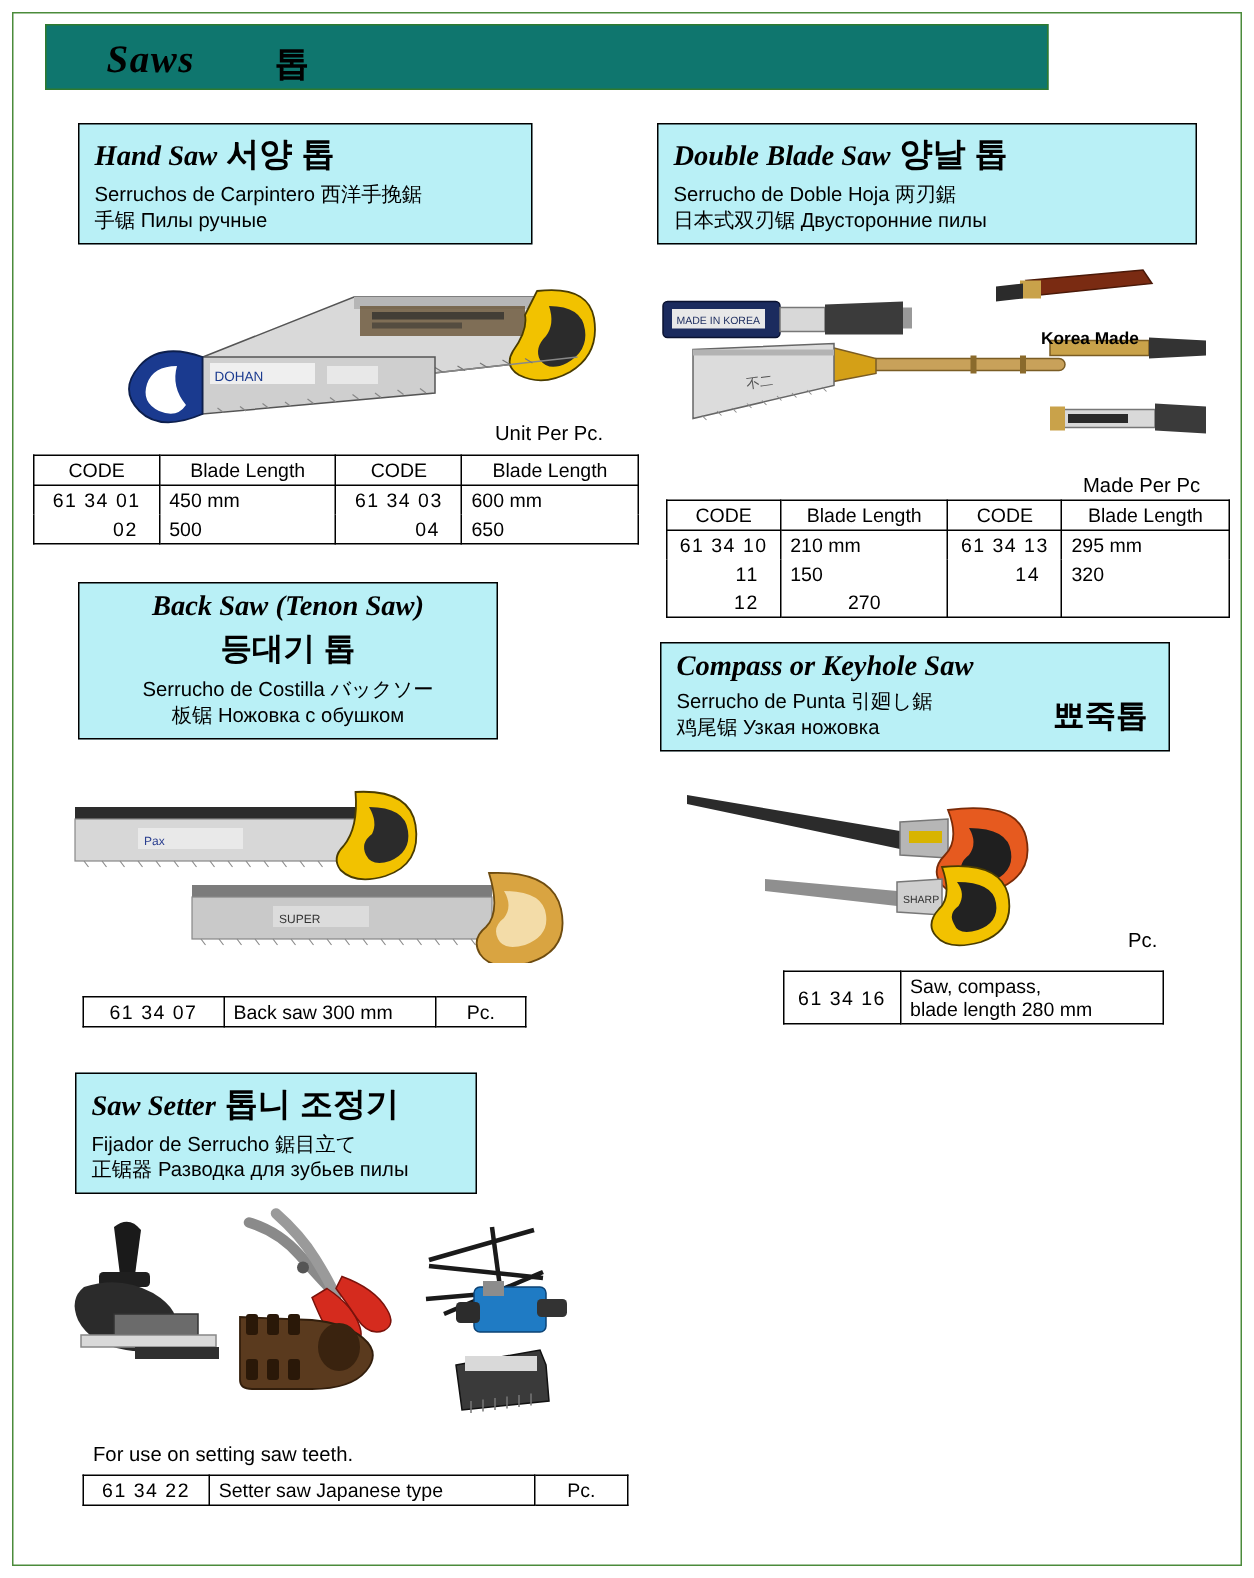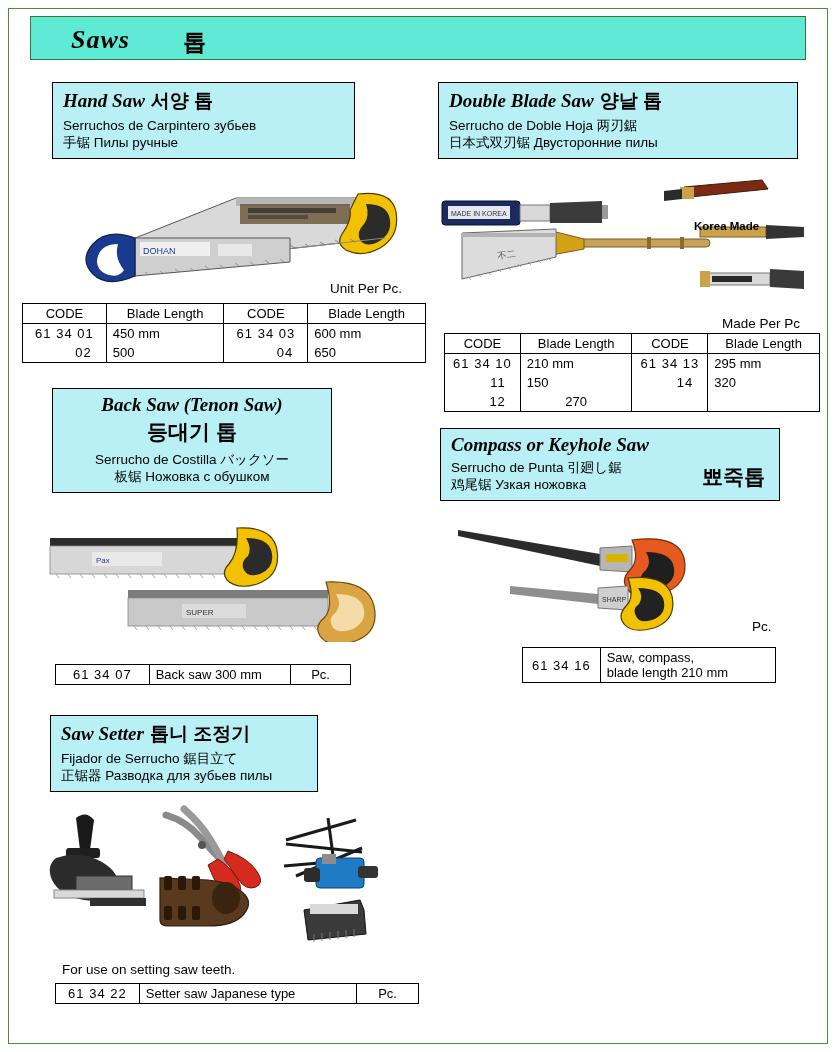--- a/index.html
+++ b/index.html
@@ -11,22 +11,22 @@
     font-family: "Liberation Sans", sans-serif;
     color: #000;
     overflow: hidden;
   }
   .page-border {
     position:absolute; left:8px; top:8px; width:820px; height:1036px;
     border: 1px solid #4b8b3b;
   }
   
   .title-bar {
-    position:absolute; left:30px; top:16px; width:776px; height:44px;
-    background:#5eead4; border:1px solid #2f7a2f;
+    position:absolute; left:30px; top:16px; width:669px; height:44px;
+    background:#0f766e; border:1px solid #2f7a2f;
   }
   .title-bar .t-en {
     position:absolute; left:40px; top:8px;
     font-style: italic; font-weight: bold; font-size: 26px;
     font-family: "Liberation Serif", serif;
     letter-spacing:1px;
   }
   .title-bar .t-kr {
     position:absolute; left:152px; top:10px;
     font-weight: bold; font-size: 23px;
@@ -37,21 +37,21 @@
     background:#b9f0f6;
     border:1px solid #000;
     padding:5px 10px 7px 10px;
   }
   .hbox .h-en {
     font-style: italic; font-weight: bold; font-size: 19px;
     font-family: "Liberation Serif", serif;
     display:inline;
   }
   .hbox .h-kr {
-    font-weight:bold; font-size:19px; display:inline; margin-left:6px;
+    font-weight:bold; font-size:22px; display:inline; margin-left:6px;
   }
   .hbox .h-sub {
     font-size: 13.5px; line-height: 17px; margin-top: 3px;
   }
   .hbox .h-sub2 {
     font-size: 13.5px; line-height: 17px;
   }
   
   table.spec {
     position:absolute;
@@ -88,21 +88,21 @@
 
 <div class="page-border"></div>
 
 <div class="title-bar">
   <span class="t-en">Saws</span>
   <span class="t-kr">톱</span>
 </div>
 
 <div class="hbox" style="left:52px; top:82px; width:303px;">
   <span class="h-en">Hand Saw</span><span class="h-kr">서양 톱</span>
-  <div class="h-sub">Serruchos de Carpintero  зубьев</div>
+  <div class="h-sub">Serruchos de Carpintero  西洋手挽鋸</div>
   <div class="h-sub2">手锯 Пилы ручные</div>
 </div>
 
 <svg class="ill" style="left:40px; top:178px;" width="380" height="115" viewBox="0 0 380 115">
 
   <polygon points="196,20 345,20 345,60 60,92 60,74" fill="#d9d9d9" stroke="#555" stroke-width="1"></polygon>
   <polygon points="196,20 345,20 345,28 196,28" fill="#b6b6b6"></polygon>
   <rect x="200" y="26" width="110" height="20" fill="#6f5b3e" opacity="0.85"></rect>
   <rect x="208" y="30" width="88" height="5" fill="#2a2a2a" opacity="0.7"></rect>
   <rect x="208" y="37" width="60" height="4" fill="#2a2a2a" opacity="0.5"></rect>
@@ -290,21 +290,21 @@
 </svg>
 
 <div class="unit-label" style="left:752px; top:619px;">Pc.</div>
 
 <table class="spec" style="left:522px; top:647px; width:254px;">
   <tbody>
       <tr>
     <td class="code" style="width:78px; vertical-align:middle;">61 34 16</td>
     <td style="width:176px;">
       <span>Saw, compass,</span><br>
-      <span>blade length  210 mm</span>
+      <span>blade length  280 mm</span>
     </td>
   </tr>
 </tbody>
   </table>
 
 <div class="hbox" style="left:50px; top:715px; width:268px;">
   <span class="h-en">Saw Setter</span><span class="h-kr">톱니 조정기</span>
   <div class="h-sub">Fijador de Serrucho 鋸目立て</div>
   <div class="h-sub2">正锯器 Разводка для зубьев пилы</div>
 </div>

